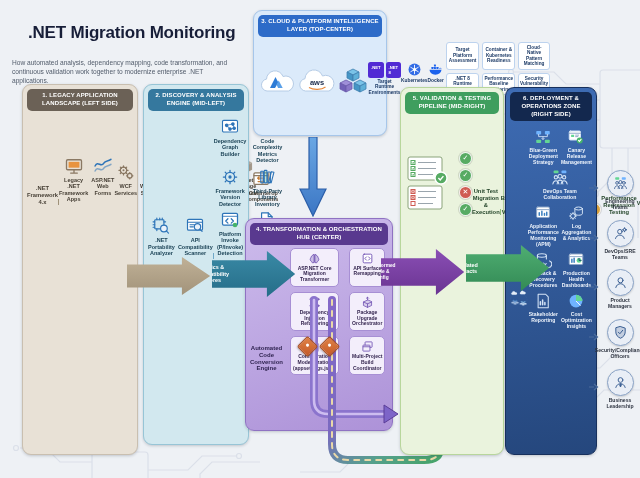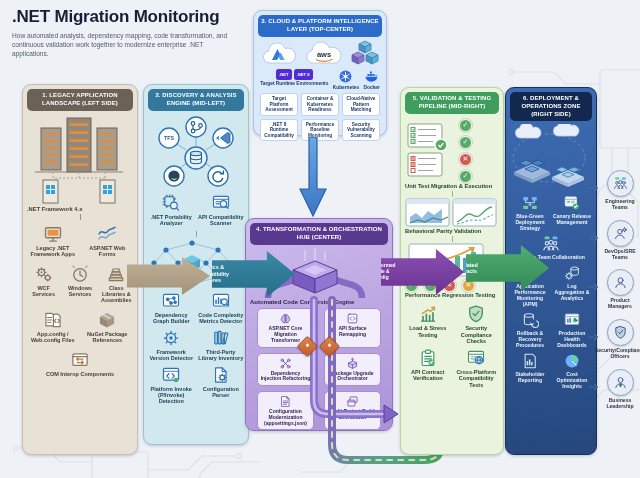--- a/index.html
+++ b/index.html
@@ -6,28 +6,28 @@
   #canvas{position:relative;width:640px;height:478px;overflow:hidden;background:#eef1f5;
     font-family:"Liberation Sans","DejaVu Sans",sans-serif;-webkit-font-smoothing:antialiased;}
   svg{display:block}
   .abs{position:absolute}
 
   
   #bg{position:absolute;left:0;top:0;pointer-events:none}
 
   
   #title{position:absolute;left:12px;top:7px;width:240px}
-  #title h1{margin:0;font-size:17px;line-height:1.12;letter-spacing:-.2px;color:#171e38;font-weight:bold}
+  #title h1{margin:16px;font-size:17px;line-height:1.12;letter-spacing:-.2px;color:#171e38;font-weight:bold}
   #title p{margin:5px 0 0 0;font-size:6.6px;line-height:1.4;color:#525c6b;width:226px}
 
   
   .panel{position:absolute;border-radius:9px;box-shadow:0 1px 3px rgba(30,40,60,.22);box-sizing:border-box}
   .phead{margin:4px 4px 3px 4px;padding:3px 2px;border-radius:5px;color:#fff;font-weight:bold;
     font-size:6px;text-align:center;line-height:1.3;letter-spacing:.1px}
-  .pbody{display:flex;flex-direction:column;align-items:flex-start;padding:0 4px;box-sizing:border-box;width:100%}
+  .pbody{display:flex;flex-direction:row;align-items:flex-end;padding:0 4px;box-sizing:border-box;width:100%}
 
   .p1{left:22px;top:84px;width:116px;height:371px;background:#e8e1d6;border:1px solid #c9bfb0}
   .p1 .phead{background:#6b6156}
   .p2{left:143px;top:84px;width:106px;height:361px;background:#d2e8ef;border:1px solid #97c5d6}
   .p2 .phead{background:#35789e}
   .p3{left:253px;top:10px;width:134px;height:126px;background:#dbeafa;border:1px solid #a6c6ea}
   .p3 .phead{background:#2d6bc8;margin-bottom:2px}
   .p4{left:245px;top:218px;width:148px;height:213px;background:linear-gradient(160deg,#cdbcec,#ad92d8);border:1px solid #8f72c2}
   .p4 .phead{background:#59398f}
   .p5{left:400px;top:87px;width:104px;height:368px;background:#eaf3dd;border:1px solid #b8d69c}

